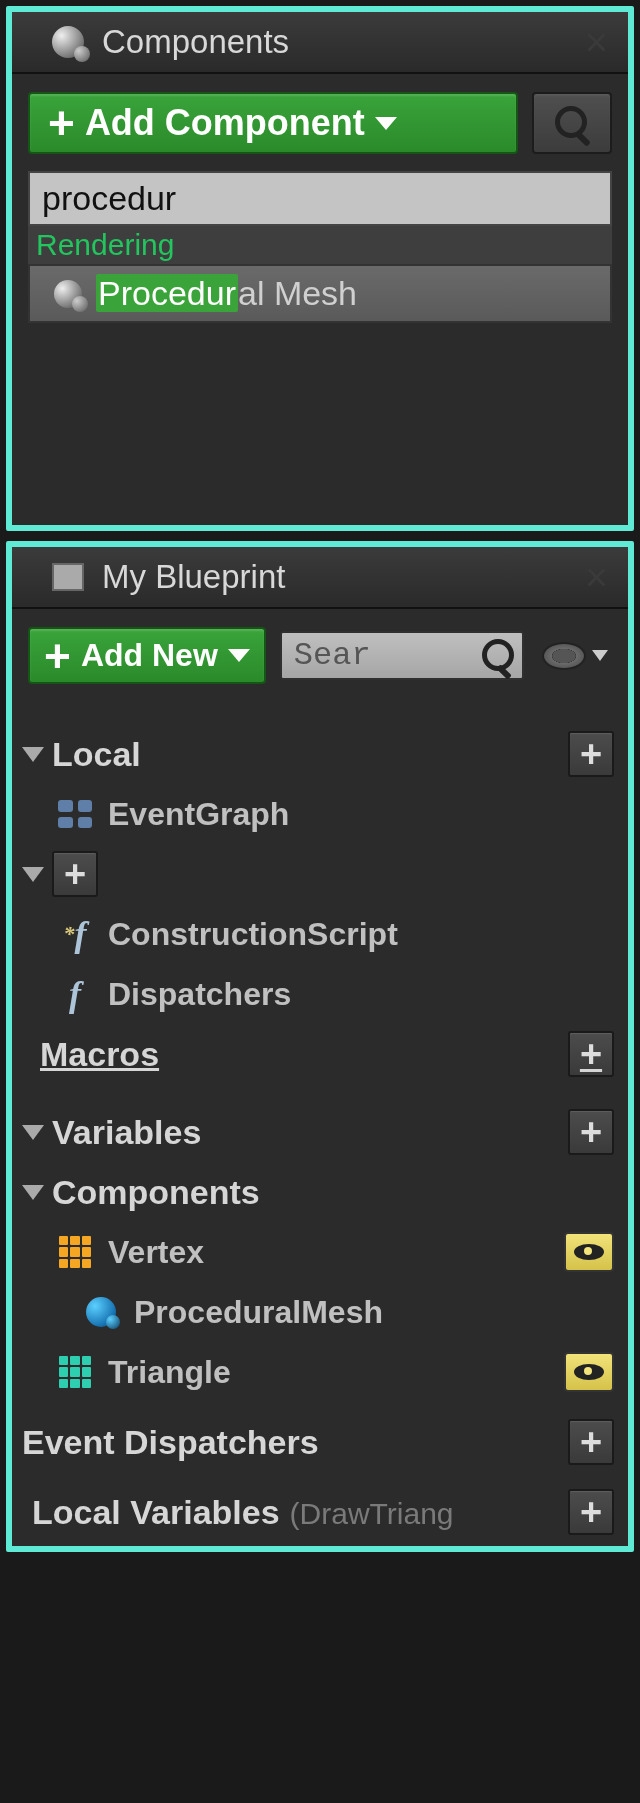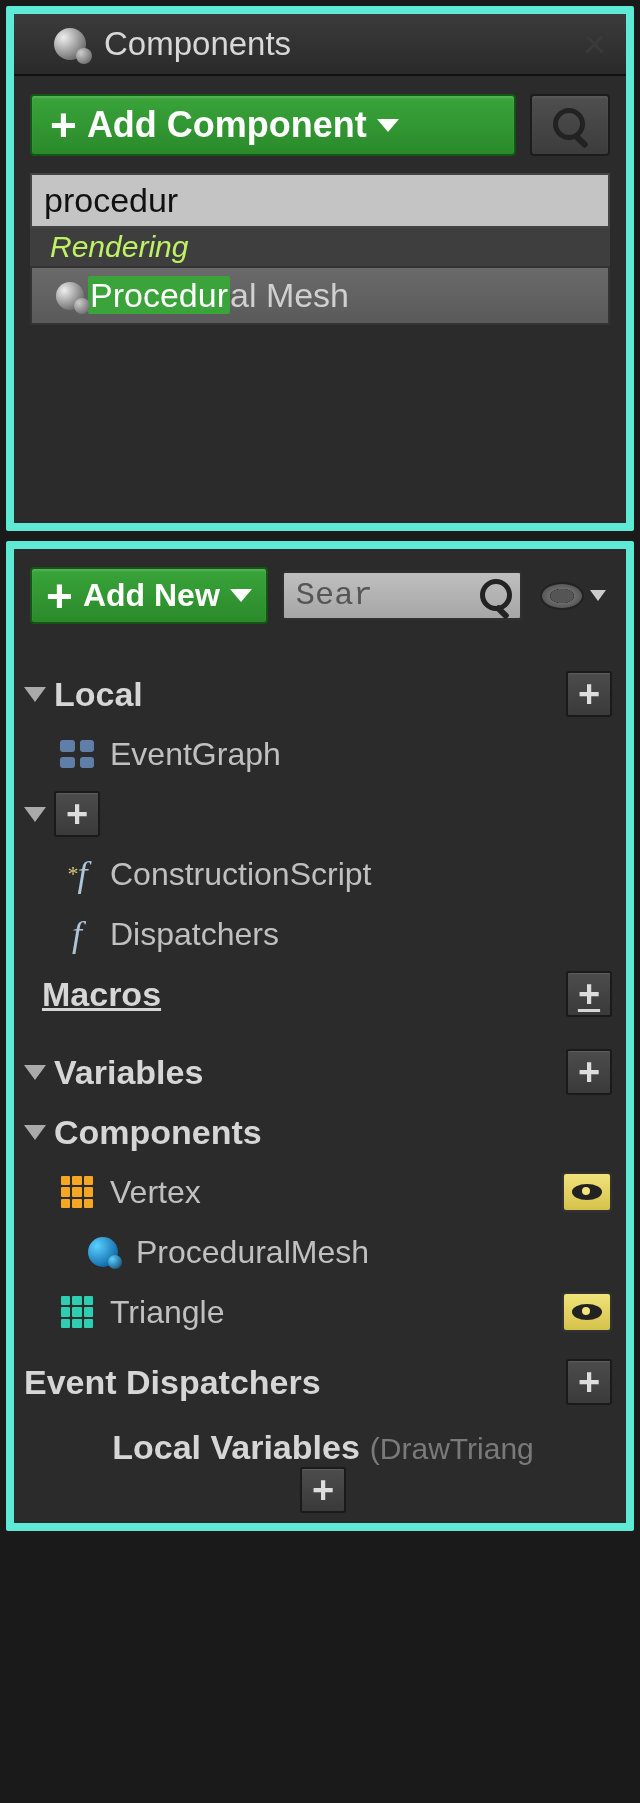--- a/index.html
+++ b/index.html
@@ -5,21 +5,21 @@
   * { box-sizing: border-box; margin: 0; padding: 0; font-family: "Segoe UI", Arial, sans-serif; }
   body {
     background: #1a1a1a;
     width: 640px;
     height: 1803px;
     color: #c8c8c8;
     overflow: hidden;
   }
   .panel-outer {
     background: #2b2b2b;
-    border: 8px solid #5eead4;
+    border: 6px solid #5eead4;
     margin: 6px;
     border-radius: 2px;
   }
   .tab-row {
     display: flex;
     align-items: center;
     height: 62px;
     padding-left: 36px;
     background: linear-gradient(#3b3b3b, #2a2a2a);
     border-bottom: 2px solid #111;
@@ -104,42 +104,42 @@
   .dropdown-input {
     background: #c4c4c4;
     border: 2px solid #444;
     padding: 6px 12px;
     font-size: 34px;
     color: #111;
     width: 100%;
   }
   .drop-cat {
     background: #3e3e3e;
-    padding: 2px 20px;
+    padding: 2px 8px;
     font-size: 30px;
-    color: #bef264;
-    font-style: italic;
+    color: #22c55e;
   }
   .drop-item {
     background: linear-gradient(#6a6a6a, #5a5a5a);
     border: 2px solid #333;
     padding: 8px 14px 8px 24px;
-    display:flex;align-items:center;gap:4px;
+    display:flex;align-items:center;gap:14px;
     cursor:pointer;
   }
   .drop-item .lbl { font-size: 34px; color:#d0d0d0; }
   .highlight { background:#3aa43a; color:#fff; padding:0 2px; border-radius:2px; }
 
   .section {
     padding: 4px 0;
   }
   .row {
     display:flex;align-items:center;
     padding: 6px 14px 6px 10px;
     min-height: 60px;
+    font-weight: bold;
   }
   .row.header {
     font-weight:700;
     color:#d6d6d6;
     font-size:34px;
   }
   .chevron-exp {
     width:0;height:0;margin-right:8px;
     border-left:11px solid transparent;
     border-right:11px solid transparent;
@@ -248,20 +248,27 @@
     <input class="dropdown-input" type="text" value="procedur" style="">
     <div class="drop-cat">Rendering</div>
     <div class="drop-item">
       <span class="i-sphere" style="width:28px;height:28px;"></span>
       <span class="lbl"><span class="highlight">Procedur</span><span>al Mesh</span></span>
     </div>
   </div>
 </div>
 
 <div class="panel-outer" style="margin-top:10px;">
+  <div class="tab-row">
+    <span class="tab-icn">
+        <span class="i-book"></span>
+      </span>
+    <span class="tab-lbl">My Blueprint</span>
+    <span class="tab-close">×</span>
+  </div>
 
   <div class="toolbar" style="align-items:center;">
     <div class="btn-green" style="padding:8px 14px;font-size:32px;">
       <span class="btn-plus">+</span>
       <span>Add New</span>
       <span class="chev"></span>
     </div>
     <div class="search-field">
       <input type="text" placeholder="Sear" style="">
       <span class="i-search"></span>
@@ -370,21 +377,21 @@
 
     <div style="height:10px;"></div>
 
     <div class="row header" style="">
       <span class="lbl">Event Dispatchers</span>
       <span class="add-plus">+</span>
     </div>
 
     <div style="height:10px;"></div>
 
-    <div class="row header" style="padding-left:20px;flex-direction:column;">
+    <div class="row header" style="padding-left:20px;">
       <span class="lbl">
         <span>Local Variables</span>
         <span class="annot">(DrawTriang</span>
       </span>
       <span class="add-plus">+</span>
     </div>
 
   </div>
 </div>
 

